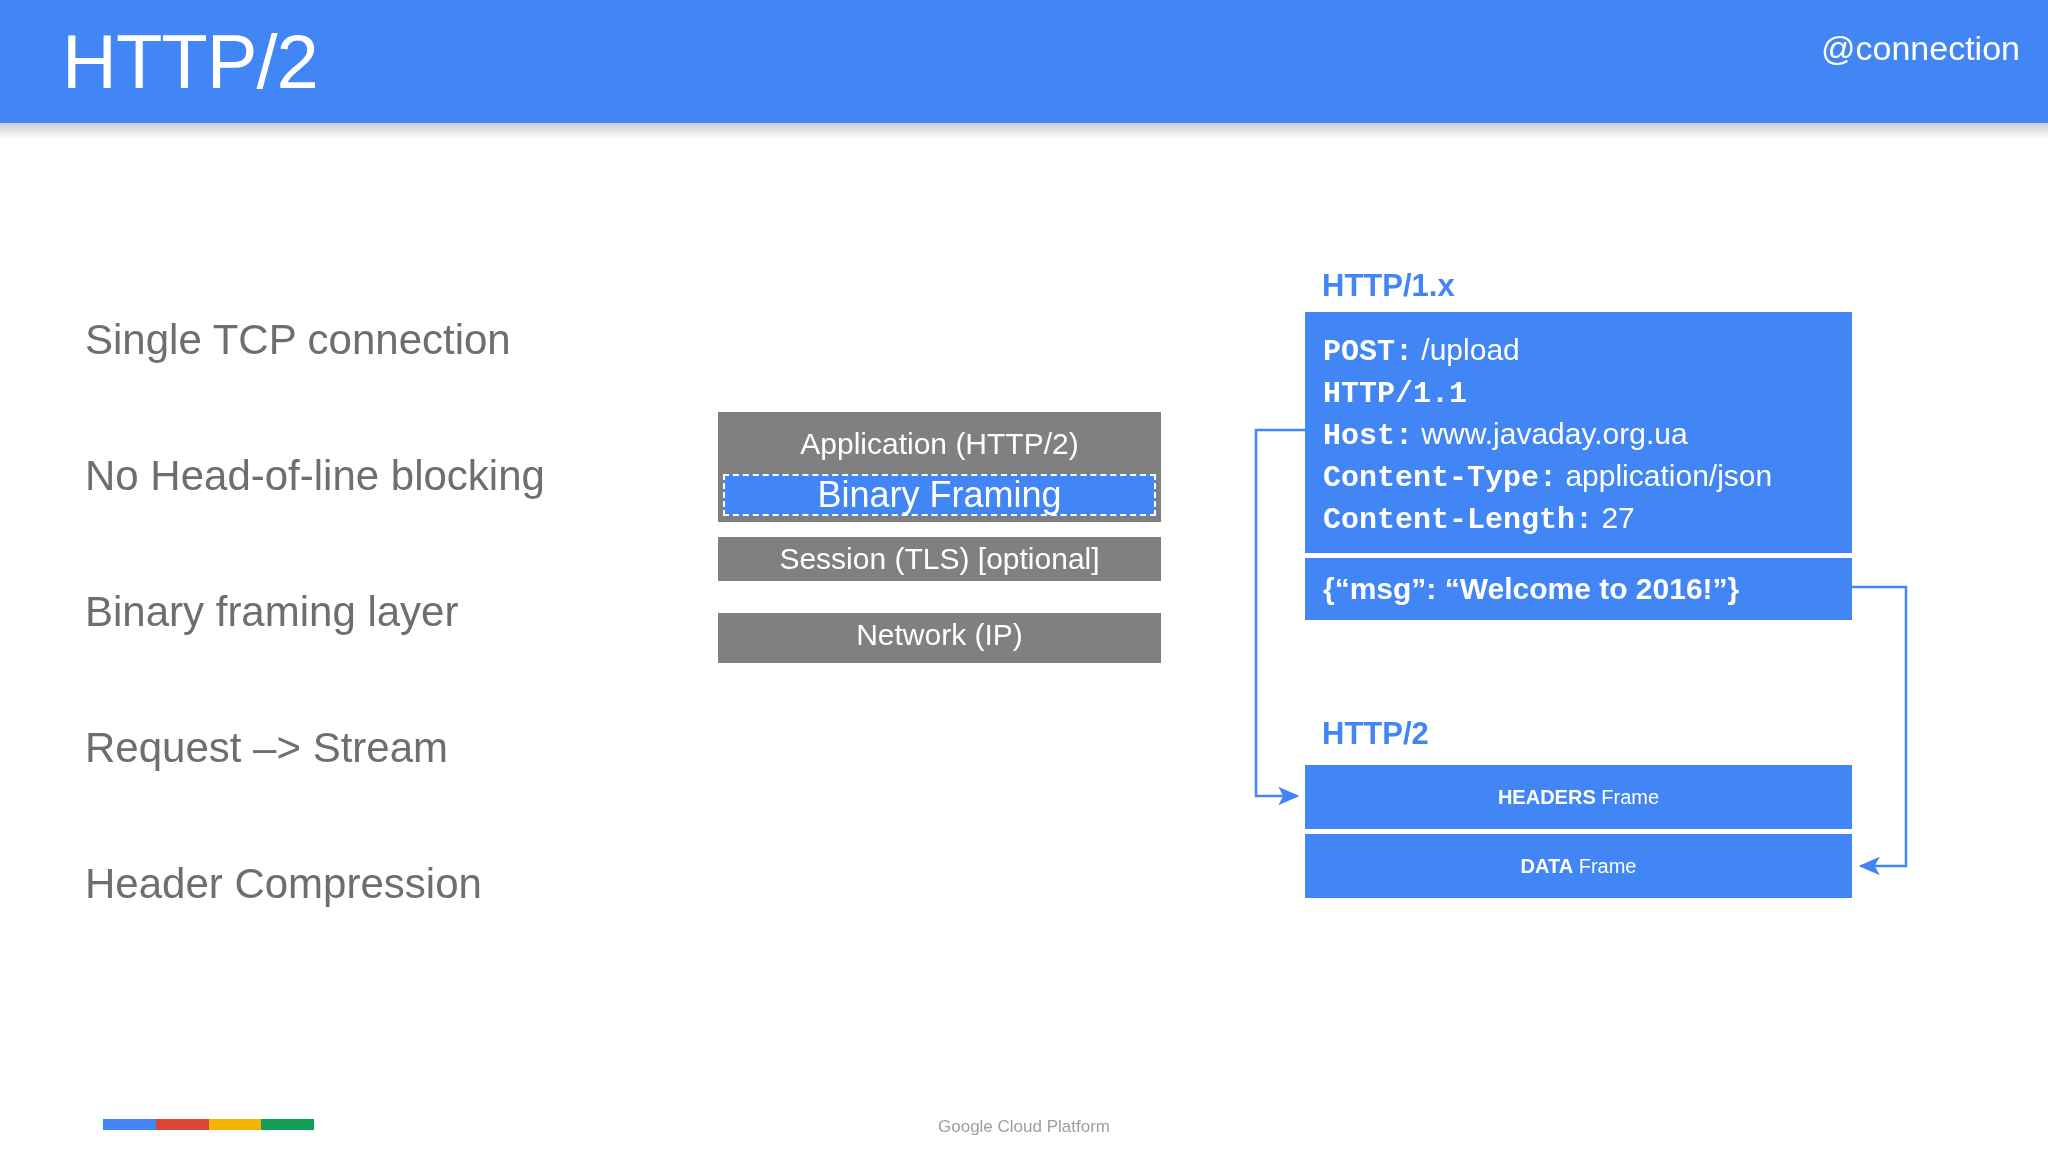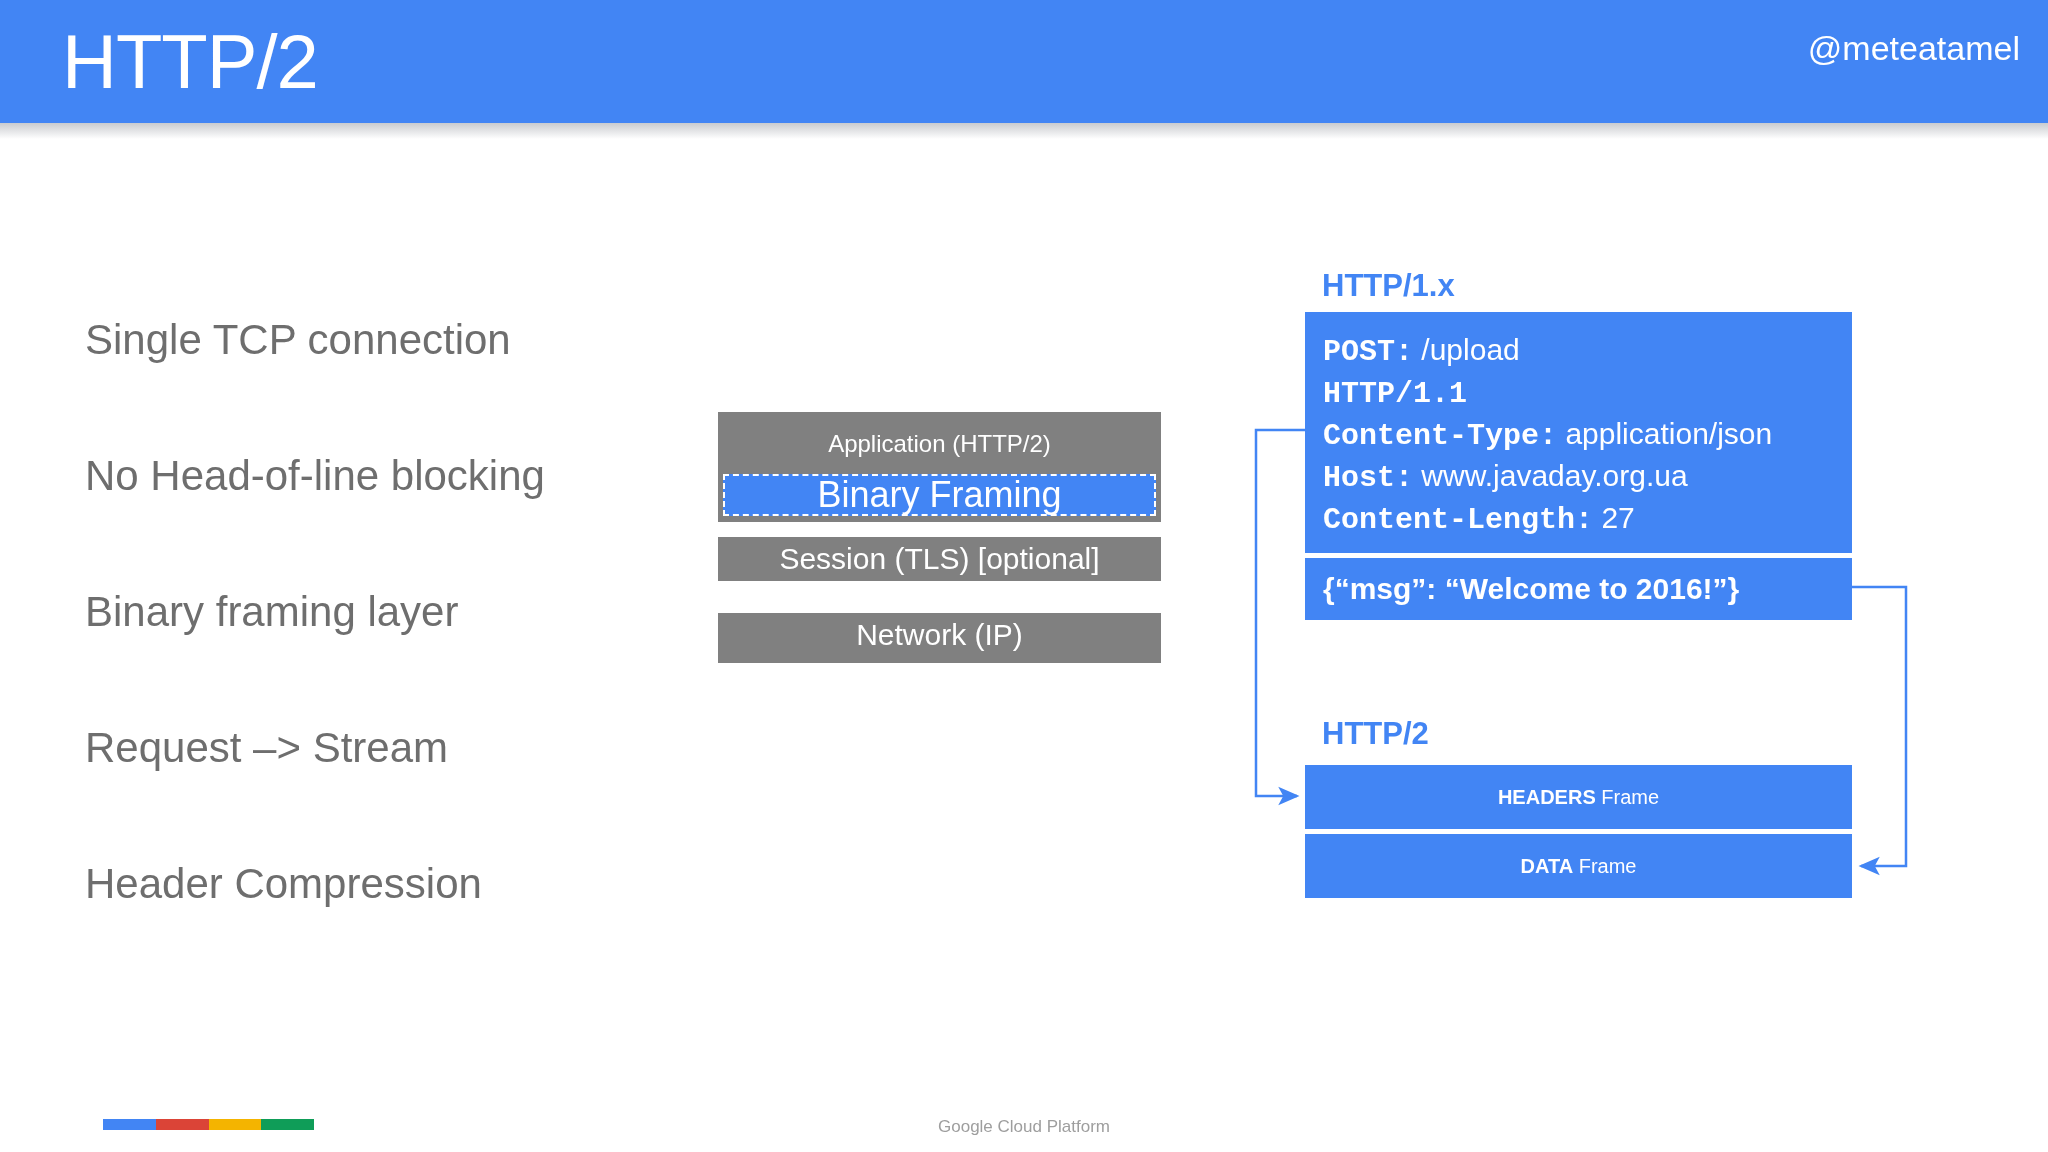--- a/index.html
+++ b/index.html
@@ -42,21 +42,21 @@
   
   #stack{position:absolute;left:718px;top:412px;width:443px;}
   .layer{
     background:#808080;color:#ffffff;
     font-size:30px;line-height:44px;text-align:center;
     font-weight:400;
   }
   #layer-application{
     height:110px;position:relative;padding-top:10px;box-sizing:border-box;
   }
-  #layer-app-label{font-size:24px;line-height:44px;}
+  #layer-app-label{font-size:30px;line-height:44px;}
   #binary-framing{
     position:absolute;left:5px;right:5px;bottom:6px;height:42px;
     background:#4285f4;color:#fff;
     border:2px dashed #ffffff;
     box-sizing:border-box;
     font-size:36px;line-height:38px;text-align:center;margin-top:32px;
   }
   #layer-session{height:44px;margin-top:15px;}
   #layer-transport{height:44px;margin-top:21px;}
   #layer-network{height:50px;margin-top:32px;}
@@ -113,21 +113,21 @@
   }
 </style>
 </head>
 <body>
 
 <div id="slide">
 
   <div id="header"></div>
   <div id="header-shadow"></div>
   <div id="slide-title">HTTP/2</div>
-  <div id="handle">@meteatamel</div>
+  <div id="handle">@connection</div>
 
   <div id="bullets">
     <div class="bullet">Single TCP connection</div>
     <div class="bullet">No Head-of-line blocking</div>
     <div class="bullet">Binary framing layer</div>
     <div class="bullet">Request –&gt; Stream</div>
     <div class="bullet">Header Compression</div>
   </div>
 
   <div id="stack">
@@ -157,24 +157,24 @@
   <div class="proto-label" id="label-http1x">HTTP/1.x</div>
 
   <div class="blue-box" id="http1x-headers">
     <div class="hdr-line">
       <b>POST:</b><span> /upload</span>
     </div>
     <div class="hdr-line">
       <b>HTTP/1.1</b><span></span>
     </div>
     <div class="hdr-line">
+      <b>Host:</b><span> www.javaday.org.ua</span>
+    </div>
+    <div class="hdr-line">
       <b>Content-Type:</b><span> application/json</span>
-    </div>
-    <div class="hdr-line">
-      <b>Host:</b><span> www.javaday.org.ua</span>
     </div>
     <div class="hdr-line">
       <b>Content-Length:</b><span> 27</span>
     </div>
   </div>
 
   <div class="blue-box" id="http1x-body">
     <div id="http1x-body-text">{“msg”: “Welcome to 2016!”}</div>
   </div>
 

